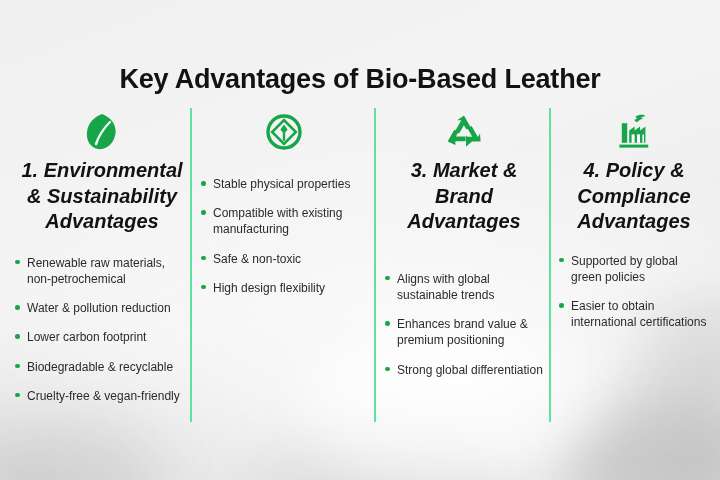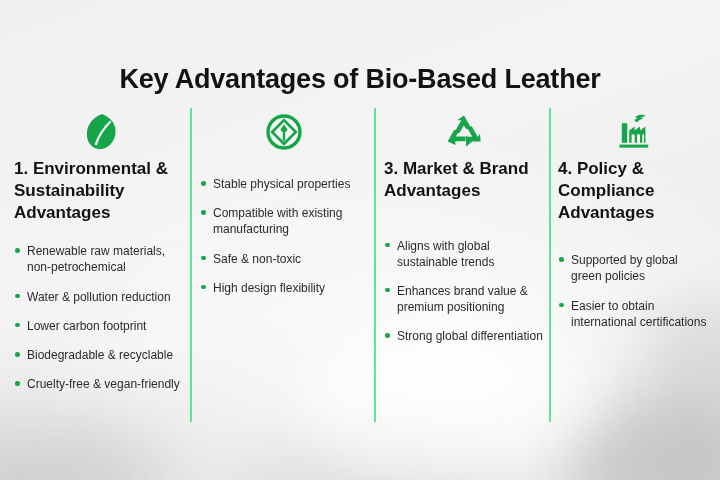--- a/index.html
+++ b/index.html
@@ -83,35 +83,37 @@
 
   .icon-wrap {
     height: 48px;
     display: flex;
     align-items: center;
     justify-content: center;
   }
 
   .col-head {
     margin-top: 2px;
-    font-size: 17px;
+    text-align: center;
+    font-size: 20px;
     font-weight: bold;
     line-height: 1.28;
     color: #121212;
+    font-style: italic;
   }
 
   .bullets {
     margin: 0;
     padding: 0;
     list-style: none;
   }
   .col-1 .bullets { margin-top: 20px; }
   .col-2 .bullets { margin-top: 20px; }
   .col-3 .bullets { margin-top: 36px; }
-  .col-4 .bullets { margin-top: 29px; }
+  .col-4 .bullets { margin-top: 18px; }
 
   .bullet {
     position: relative;
     padding-left: 13px;
     margin-bottom: 13px;
     font-size: 12px;
     line-height: 1.35;
     color: #2b2b2b;
   }
   .bullet::before {

